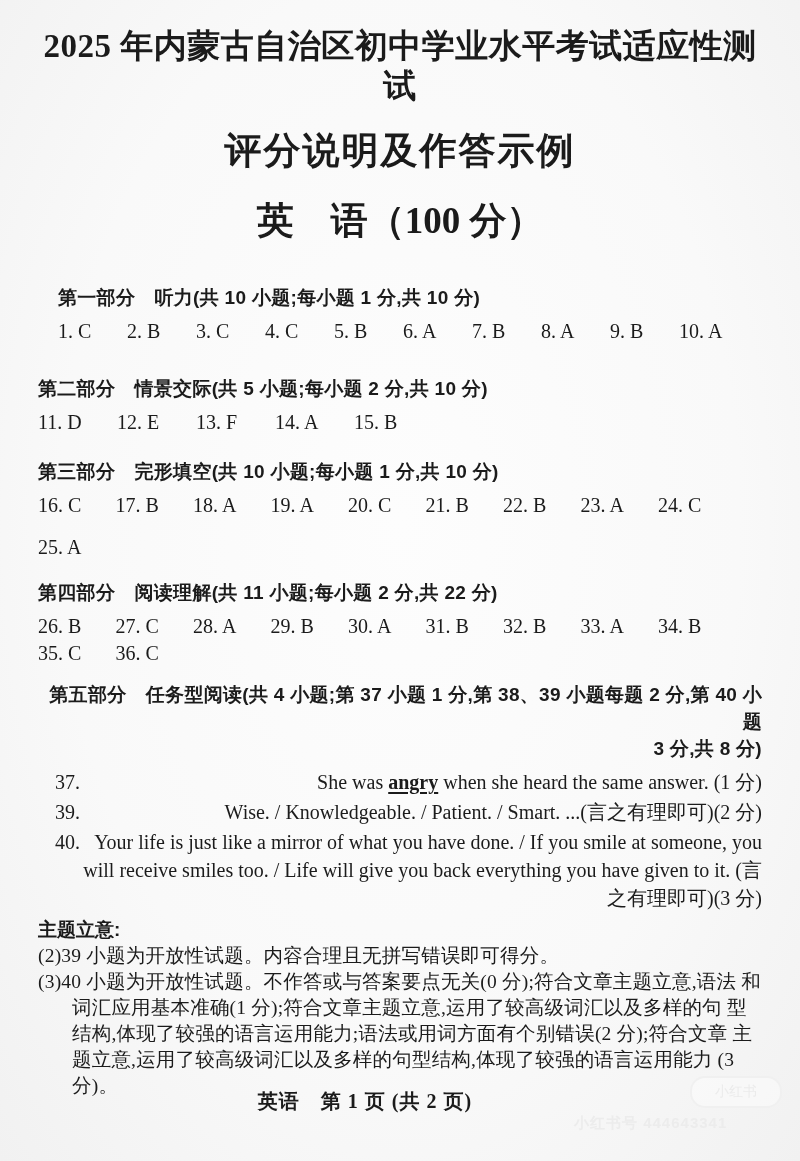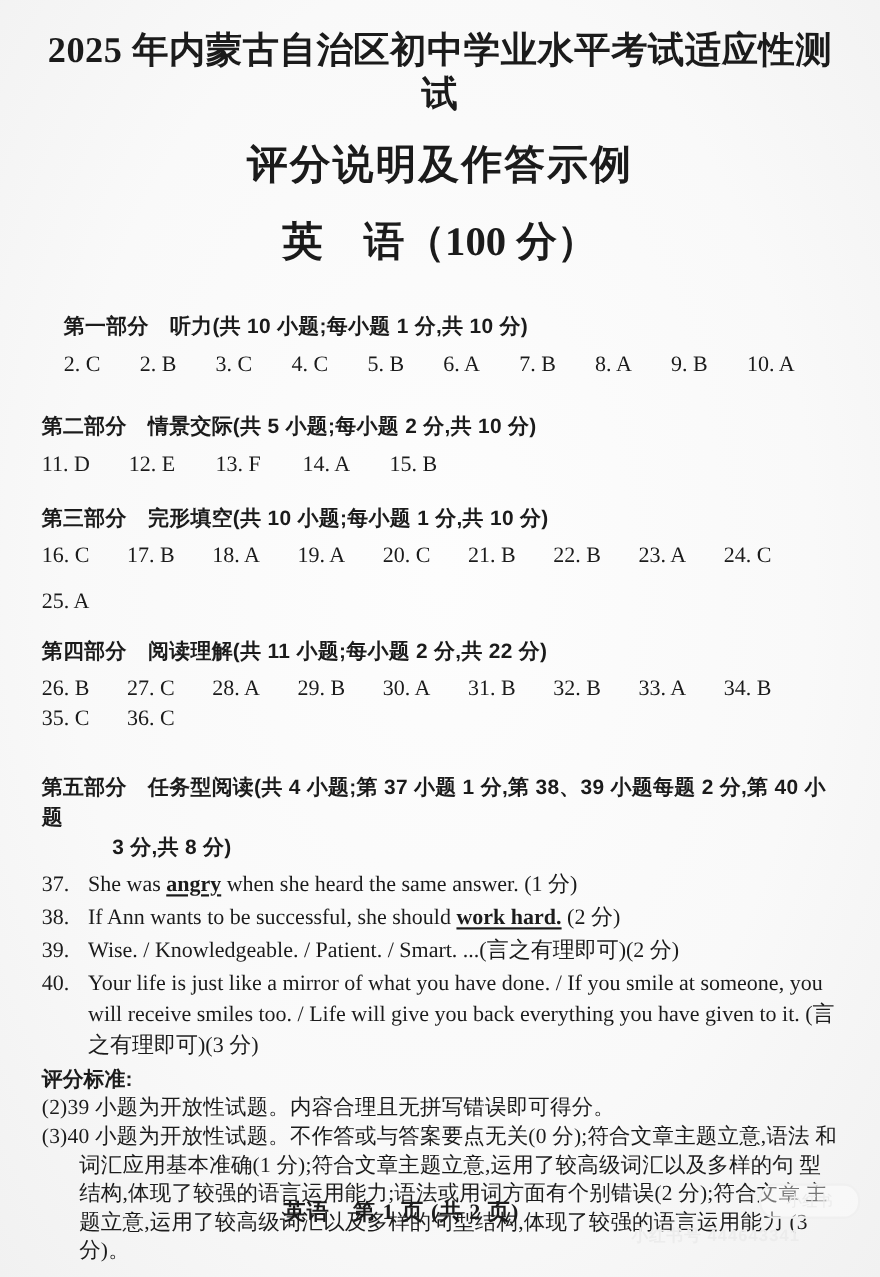--- a/index.html
+++ b/index.html
@@ -14,21 +14,21 @@
     background:radial-gradient(ellipse at 50% 45%, #fdfdfd 0%, #f9f9f9 60%, #f1f1f1 100%);
   }
   .content{padding:26px 38px 0 38px;}
   .h1{font-size:33px;font-weight:bold;text-align:center;line-height:40px;letter-spacing:0.5px;}
   .h2{font-size:37px;font-weight:bold;text-align:center;line-height:46px;margin-top:22px;letter-spacing:2px;}
   .h3{font-size:37px;font-weight:bold;text-align:center;line-height:46px;margin-top:24px;}
   .section{margin-top:30px;}
   .sec1{margin-top:40px;margin-left:20px;}
   .sec3{margin-top:22px;}
   .sec4{margin-top:18px;}
-  .sec5{margin-top:36px;}
+  .sec5{margin-top:14px;text-align:right;}
   .sec-head{
     font-family:"Liberation Sans","DejaVu Sans",sans-serif;
     font-weight:bold;font-size:19px;line-height:27px;letter-spacing:0.3px;
   }
   .sec-head-cont{padding-left:64px;}
   .ans-row{display:flex;font-size:20px;line-height:27px;margin-top:7px;}
   .ans{flex:none;}
   .w1{width:69px;}
   .w2{width:79px;}
   .w3{width:77.5px;}
@@ -65,21 +65,21 @@
 <div class="page">
   <div class="content">
 
     <div class="h1">2025 年内蒙古自治区初中学业水平考试适应性测试</div>
     <div class="h2">评分说明及作答示例</div>
     <div class="h3">英　语（100 分）</div>
 
     <div class="section sec1">
       <div class="sec-head">第一部分　听力(共 10 小题;每小题 1 分,共 10 分)</div>
       <div class="ans-row">
-        <span class="ans w1">2. C</span>
+        <span class="ans w1">1. C</span>
         <span class="ans w1">2. B</span>
         <span class="ans w1">3. C</span>
         <span class="ans w1">4. C</span>
         <span class="ans w1">5. B</span>
         <span class="ans w1">6. A</span>
         <span class="ans w1">7. B</span>
         <span class="ans w1">8. A</span>
         <span class="ans w1">9. B</span>
         <span class="ans">10. A</span>
       </div>
@@ -135,35 +135,31 @@
 
     <div class="section sec5">
       <div class="sec-head">第五部分　任务型阅读(共 4 小题;第 37 小题 1 分,第 38、39 小题每题 2 分,第 40 小题</div>
       <div class="sec-head sec-head-cont">3 分,共 8 分)</div>
 
       <div class="item" style="margin-top:6px;">
         <span class="item-num">37.</span>
         <span class="item-body"><span>She was </span><span class="emph">angry</span><span> when she heard the same answer. (1 分)</span></span>
       </div>
       <div class="item">
-        <span class="item-num">38.</span>
-        <span class="item-body"><span>If Ann wants to be successful, she should </span><span class="emph">work hard.</span><span> (2 分)</span></span>
-      </div>
-      <div class="item">
         <span class="item-num">39.</span>
         <span class="item-body"><span>Wise. / Knowledgeable. / Patient. / Smart. ...(言之有理即可)(2 分)</span></span>
       </div>
       <div class="item">
         <span class="item-num">40.</span>
         <span class="item-body"><span>Your life is just like a mirror of what you have done. / If you smile at someone, you will receive smiles too. / Life will give you back everything you have given to it. (言之有理即可)(3 分)</span></span>
       </div>
     </div>
 
     <div class="criteria">
-      <div class="crit-head">评分标准:</div>
+      <div class="crit-head">主题立意:</div>
       <div class="crit-p">(2)39 小题为开放性试题。内容合理且无拼写错误即可得分。</div>
       <div class="crit-p">(3)40 小题为开放性试题。不作答或与答案要点无关(0 分);符合文章主题立意,语法 和词汇应用基本准确(1 分);符合文章主题立意,运用了较高级词汇以及多样的句 型结构,体现了较强的语言运用能力;语法或用词方面有个别错误(2 分);符合文章 主题立意,运用了较高级词汇以及多样的句型结构,体现了较强的语言运用能力 (3 分)。</div>
     </div>
 
   </div>
 
   <div class="footer">英语　第 1 页 (共 2 页)</div>
 
   <div class="wm-badge">小红书</div>
   <div class="wm-text">小红书号 444643341</div>

